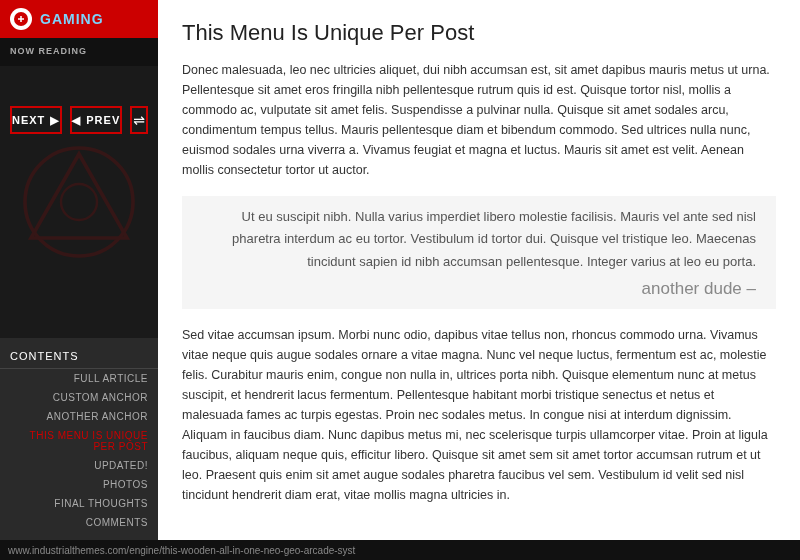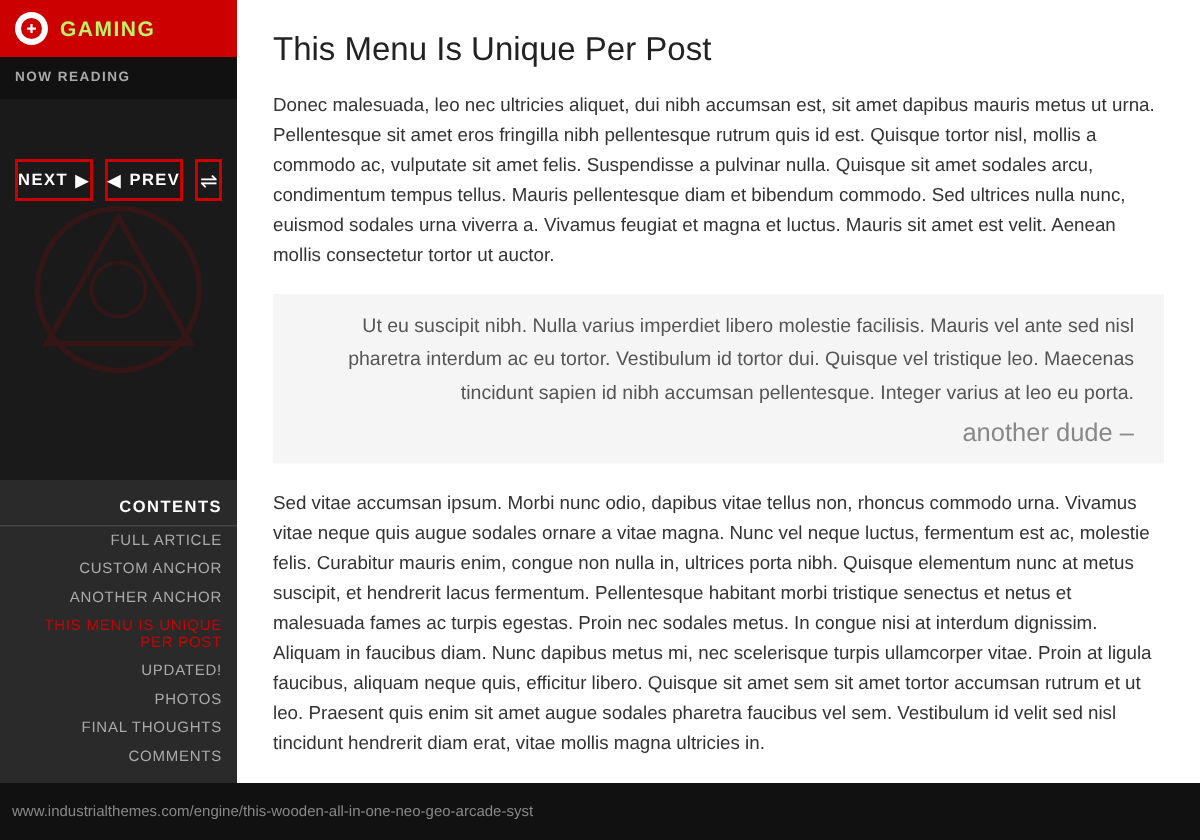--- a/index.html
+++ b/index.html
@@ -47,21 +47,21 @@
       display: flex;
       align-items: center;
       justify-content: center;
       font-size: 10px;
       font-weight: bold;
       color: #cc0000;
       flex-shrink: 0;
     }
 
     .sidebar-header-text {
-      color: #bef264;
+      color: #7dd3fc;
       font-weight: bold;
       font-size: 14px;
       letter-spacing: 1px;
     }
 
     .now-reading-label {
       color: #aaa;
       font-size: 9px;
       font-weight: bold;
       letter-spacing: 1px;
@@ -139,24 +139,24 @@
     }
 
     
     .contents-box {
       background: #2a2a2a;
       padding: 8px 0;
     }
 
     .contents-title {
       color: white;
-      font-weight: bold;
+      font-weight: normal;
       font-size: 11px;
       letter-spacing: 1px;
-      text-align: right;
+      text-align: left;
       padding: 4px 10px 6px 10px;
       border-bottom: 1px solid #444;
     }
 
     .contents-items {
       display: flex;
       flex-direction: column;
     }
 
     .contents-item {
@@ -169,21 +169,21 @@
       text-transform: uppercase;
     }
     .contents-item.active { color: #cc0000; }
 
     
     .bottom-bar {
       background: #111;
       padding: 4px 8px;
       color: #888;
       font-size: 10px;
-      height: 38px;
+      height: 20px;
       display: flex;
       align-items: center;
     }
 
     
     .main-content {
       flex: 1;
       background: white;
       overflow-y: auto;
       padding: 20px 24px;

